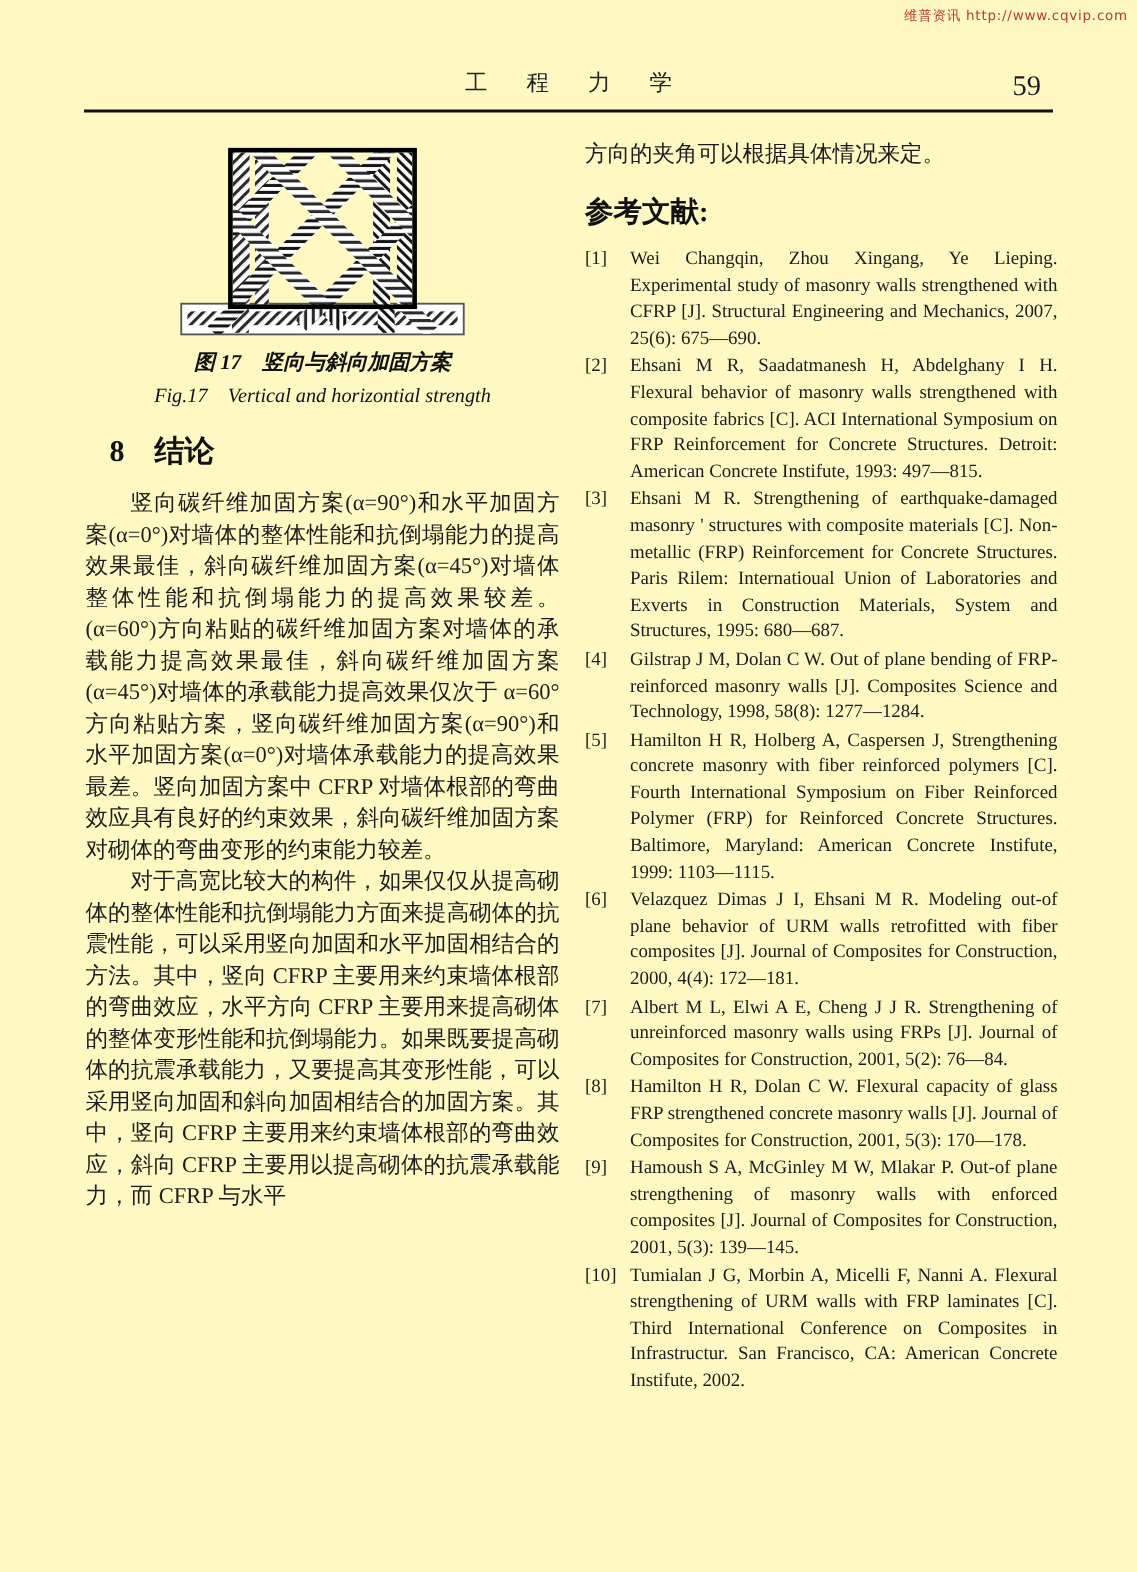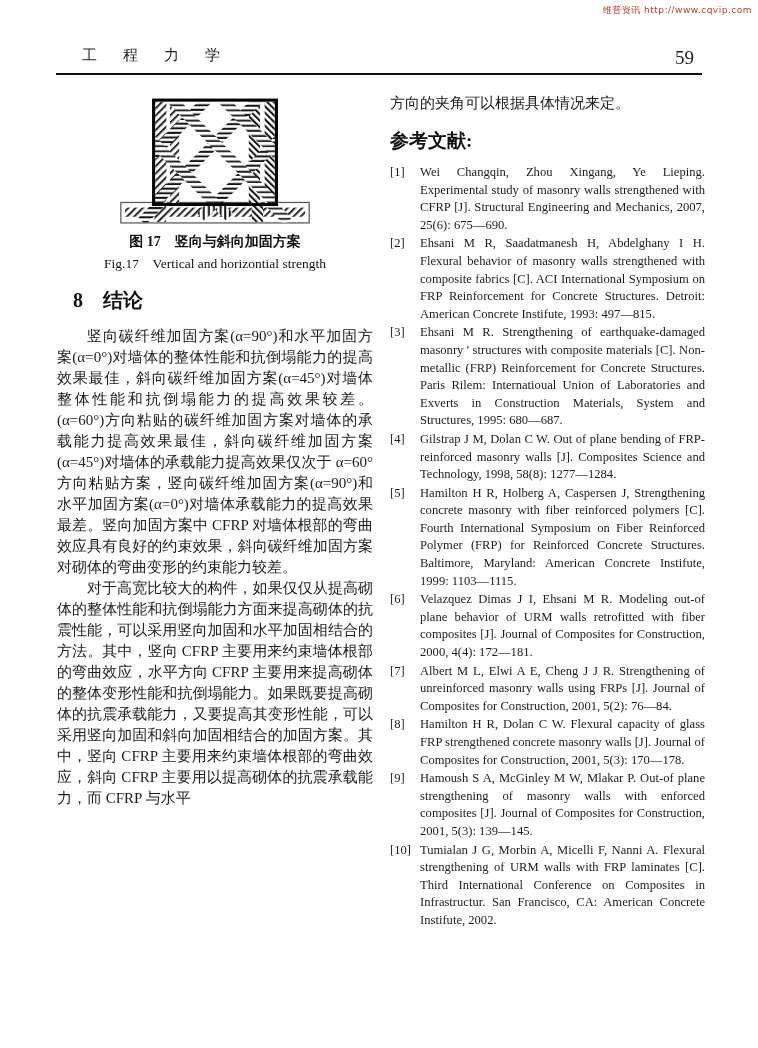--- a/index.html
+++ b/index.html
@@ -1,37 +1,37 @@
 <!DOCTYPE html>
 <html><head>
 <meta charset="utf-8">
 <style>
   html,body{margin:0;padding:0;background:#e8e8e8;}
   .page{
     position:relative;
     width:758px;height:1048px;
-    background:#ffffff;
+    background:#fef9c3;
     font-family:"Liberation Serif","DejaVu Serif",serif;
     color:#1c1c1c;
     overflow:hidden;
   }
   .watermark{
     position:absolute;top:4px;right:6px;
     font-size:9px;color:#c03a2b;
     font-family:"DejaVu Sans",sans-serif;
     letter-spacing:.5px;
   }
   .header{
     position:relative;
     margin:46px 56px 0 56px;
     height:24px;
   }
   .journal-title{
     position:absolute;left:0;right:0;
-    text-align:left;
+    text-align:center;
     font-size:15px;
     letter-spacing:26px;
     text-indent:26px; 
     color:#222;
   }
   .page-number{
     position:absolute;right:8px;top:1px;
     font-size:19px;
   }
   .header-rule{
@@ -41,21 +41,21 @@
   }
   .columns{
     display:flex;
     margin:18px 53px 0 57px;
     gap:17px;
   }
   .col-left{width:316px;}
   .col-right{width:315px;}
 
   
-  .figure-block{margin:2px 0 6px 0;text-align:center;}
+  .figure-block{margin:2px 0 6px 0;text-align:center;font-style:italic;}
   .figure-block svg{display:block;margin:0 auto;}
   .fig-caption-zh{
     font-size:14px;margin-top:7px;color:#111;
     font-weight:600;
   }
   .fig-caption-en{
     font-size:13.5px;margin-top:4px;color:#111;
   }
 
   .section-heading{

